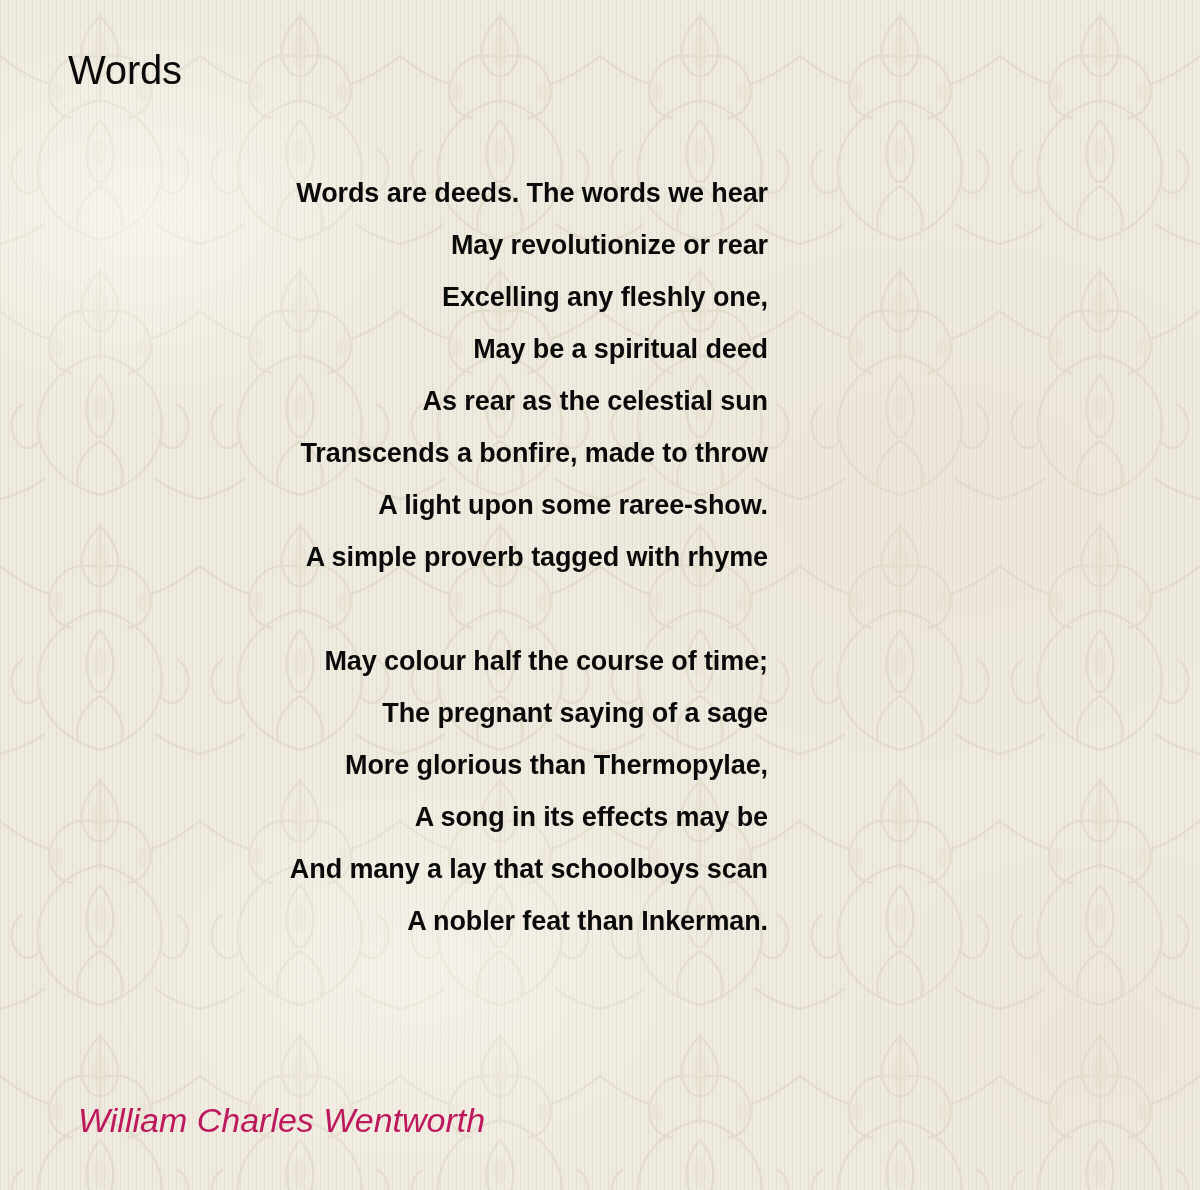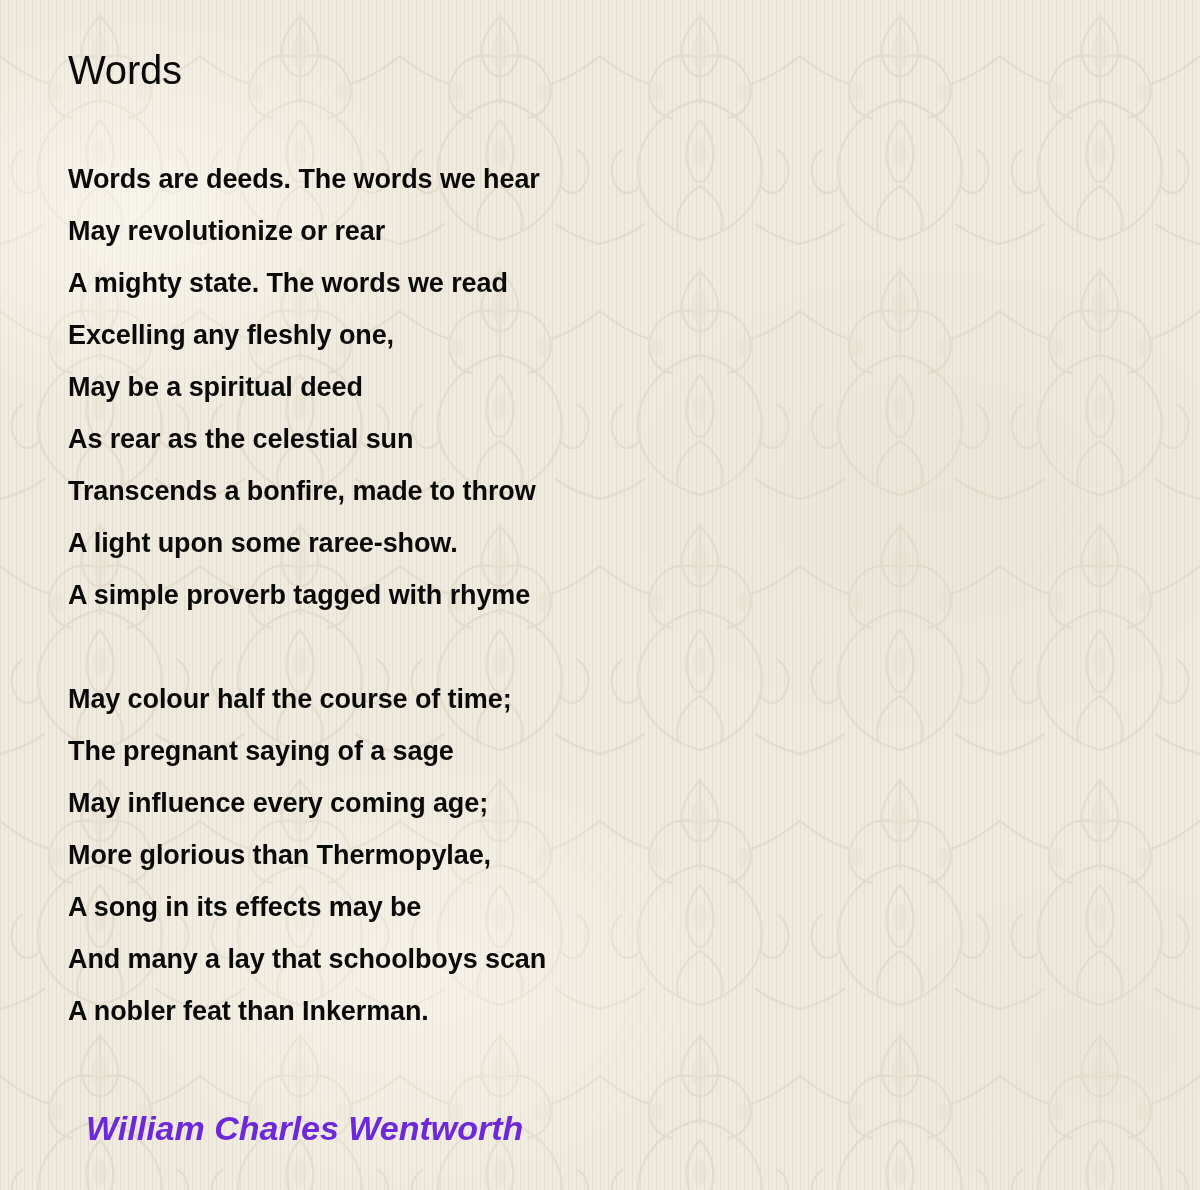--- a/index.html
+++ b/index.html
@@ -97,22 +97,23 @@
     font-weight: normal;
     line-height: 48px;
     color: #0a0a0a;
     letter-spacing: -0.2px;
     white-space: nowrap;
   }
 
   .poem-body {
     position: absolute;
     left: 68px;
-    top: 153px;
+    top: 167px;
     width: 700px;
+    text-align: right;
   }
 
   .poem-stanza {
     margin: 0;
   }
 
   .poem-stanza + .poem-stanza {
     margin-top: 52px;
   }
 
@@ -122,26 +123,26 @@
     line-height: 52px;
     color: #0a0a0a;
     white-space: nowrap;
     letter-spacing: -0.1px;
   }
 
   .poem-author {
     position: absolute;
     left: 70px;
     top: 1090px;
-    margin: 16px;
+    margin: 8px;
     font-size: 34px;
     font-style: italic;
-    font-weight: bold;
+    font-weight: normal;
     line-height: 44px;
-    color: #6d28d9;
+    color: #be185d;
     white-space: nowrap;
   }
 </style>
 </head>
 <body>
 
 <div class="poem-page">
 
   <div class="wallpaper">
     <div class="wallpaper-base"></div>
@@ -193,33 +194,31 @@
 
   <div class="poem-content">
 
     <h1 class="poem-title">Words</h1>
 
     <div class="poem-body">
 
       <div class="poem-stanza">
         <div class="poem-line">Words are deeds. The words we hear</div>
         <div class="poem-line">May revolutionize or rear</div>
-        <div class="poem-line">A mighty state. The words we read</div>
         <div class="poem-line">Excelling any fleshly one,</div>
         <div class="poem-line">May be a spiritual deed</div>
         <div class="poem-line">As rear as the celestial sun</div>
         <div class="poem-line">Transcends a bonfire, made to throw</div>
         <div class="poem-line">A light upon some raree-show.</div>
         <div class="poem-line">A simple proverb tagged with rhyme</div>
       </div>
 
       <div class="poem-stanza">
         <div class="poem-line">May colour half the course of time;</div>
         <div class="poem-line">The pregnant saying of a sage</div>
-        <div class="poem-line">May influence every coming age;</div>
         <div class="poem-line">More glorious than Thermopylae,</div>
         <div class="poem-line">A song in its effects may be</div>
         <div class="poem-line">And many a lay that schoolboys scan</div>
         <div class="poem-line">A nobler feat than Inkerman.</div>
       </div>
 
     </div>
 
     <div class="poem-author">William Charles Wentworth</div>
 

